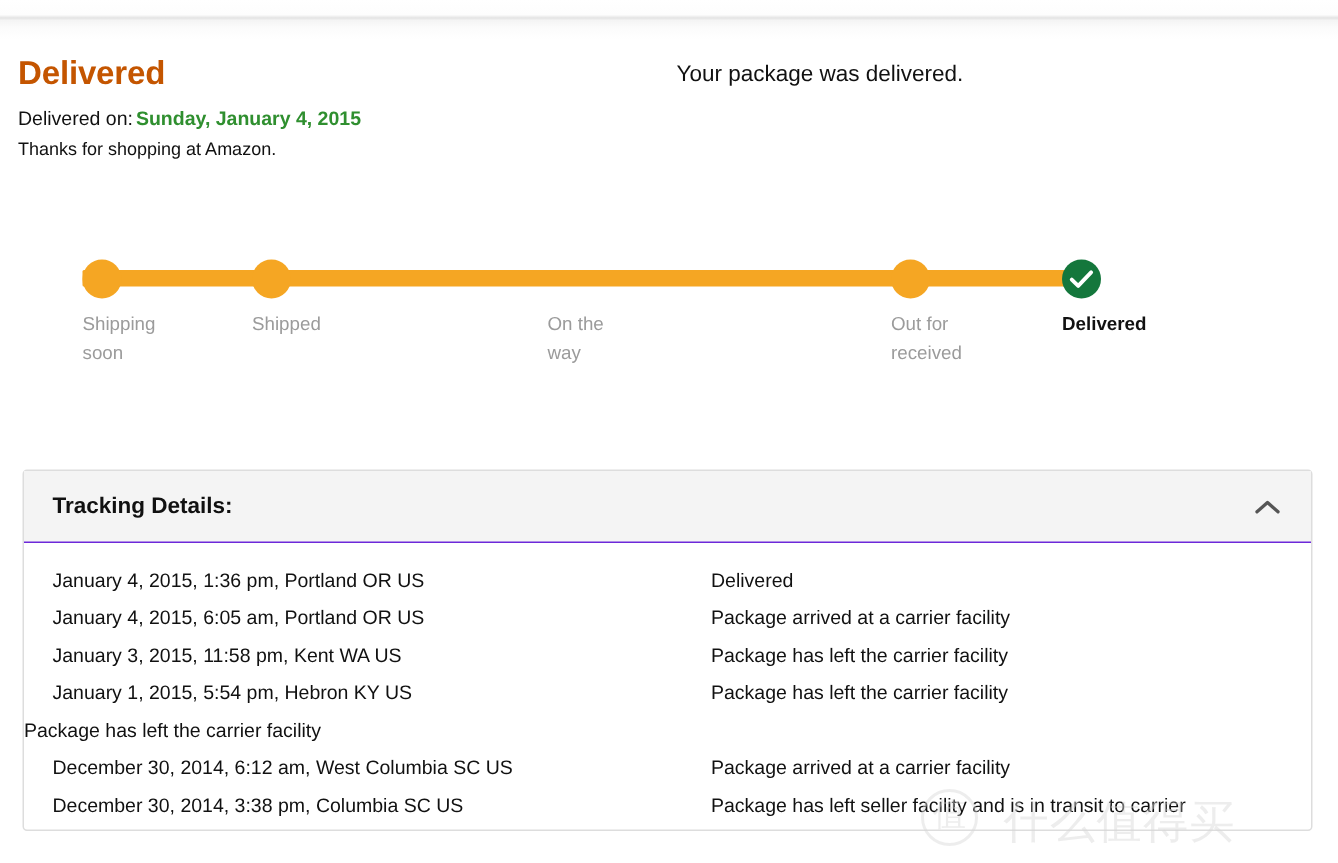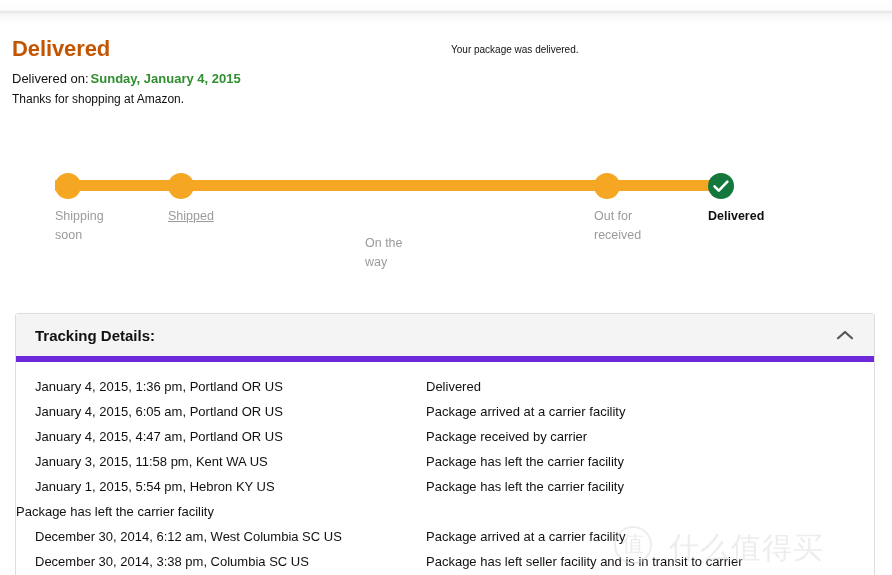--- a/index.html
+++ b/index.html
@@ -63,21 +63,21 @@
   #thanks-line {
     margin-top: 2px;
     font-size: 12px;
     line-height: 18px;
     color: #111111;
   }
   #package-note {
     position: absolute;
     top: 41px;
     left: 451px;
-    font-size: 10px;
+    font-size: 15px;
     line-height: 18px;
     color: #111111;
     white-space: nowrap;
   }
 
   
   #tracker {
     position: absolute;
     top: 150px;
     left: 0;
@@ -128,21 +128,21 @@
     left: 15px;
     width: 860px;
     border: 1px solid #DDDDDD;
     border-radius: 3px;
     background: #ffffff;
     box-sizing: border-box;
   }
   #details-header {
     height: 48px;
     background: #F4F4F4;
-    border-bottom: 6px solid #6d28d9;
+    border-bottom: 1px solid #6d28d9;
     display: flex;
     align-items: center;
     justify-content: space-between;
     padding: 0 18px 0 19px;
     box-sizing: border-box;
     cursor: pointer;
   }
   #details-title {
     font-size: 15px;
     font-weight: bold;
@@ -159,20 +159,21 @@
 
   #details-body {
     padding: 12px 0 4px 0;
   }
   .tracking-row {
     display: flex;
     font-size: 13px;
     line-height: 18px;
     color: #111111;
     padding: 3.5px 0;
+    gap: 48px;
   }
   .tracking-date {
     width: 410px;
     flex: 0 0 410px;
     padding-left: 19px;
     box-sizing: border-box;
     white-space: nowrap;
   }
   .tracking-desc {
     flex: 1 1 auto;
@@ -243,22 +244,22 @@
   <div class="tracker-node pending" style="left:55px;"></div>
   <div class="tracker-node pending" style="left:168px;"></div>
   <div class="tracker-node pending" style="left:594px;"></div>
   <div class="tracker-node complete" style="left:708px;">
     <svg class="check-svg" viewBox="0 0 26 26">
       <path d="M6.5 13.4 L10.8 17.6 L19.4 8.6" fill="none" stroke="#ffffff" stroke-width="2.6" stroke-linecap="round" stroke-linejoin="round"></path>
     </svg>
   </div>
 
   <div class="tracker-label" style="left:55px;">Shipping soon</div>
-  <div class="tracker-label" style="left:168px;text-decoration:underline;">Shipped</div>
-  <div class="tracker-label" style="left:365px;margin-top:27px;">On the way</div>
+  <div class="tracker-label" style="left:168px;">Shipped</div>
+  <div class="tracker-label" style="left:365px;">On the way</div>
   <div class="tracker-label" style="left:594px;">Out for received</div>
   <div class="tracker-label current" style="left:708px;">Delivered</div>
 </div>
 
 <div id="details-panel">
   <div id="details-header">
     <span id="details-title">Tracking Details:</span>
     <span id="collapse-toggle">
       <svg width="18" height="12" viewBox="0 0 18 12">
         <path d="M2 9.2 L9 3 L16 9.2" fill="none" stroke="#555555" stroke-width="2.2" stroke-linecap="round" stroke-linejoin="round"></path>
@@ -268,24 +269,20 @@
   <div id="details-body">
       <div class="tracking-row">
         <div class="tracking-date">January 4, 2015, 1:36 pm, Portland OR US</div>
         <div class="tracking-desc">Delivered</div>
       </div>
       <div class="tracking-row">
         <div class="tracking-date">January 4, 2015, 6:05 am, Portland OR US</div>
         <div class="tracking-desc">Package arrived at a carrier facility</div>
       </div>
       <div class="tracking-row">
-        <div class="tracking-date">January 4, 2015, 4:47 am, Portland OR US</div>
-        <div class="tracking-desc">Package received by carrier</div>
-      </div>
-      <div class="tracking-row">
         <div class="tracking-date">January 3, 2015, 11:58 pm, Kent WA US</div>
         <div class="tracking-desc">Package has left the carrier facility</div>
       </div>
       <div class="tracking-row">
         <div class="tracking-date">January 1, 2015, 5:54 pm, Hebron KY US</div>
         <div class="tracking-desc">Package has left the carrier facility</div>
       </div>
       <div class="tracking-row">
         <div class="tracking-desc">Package has left the carrier facility</div>
       </div>

